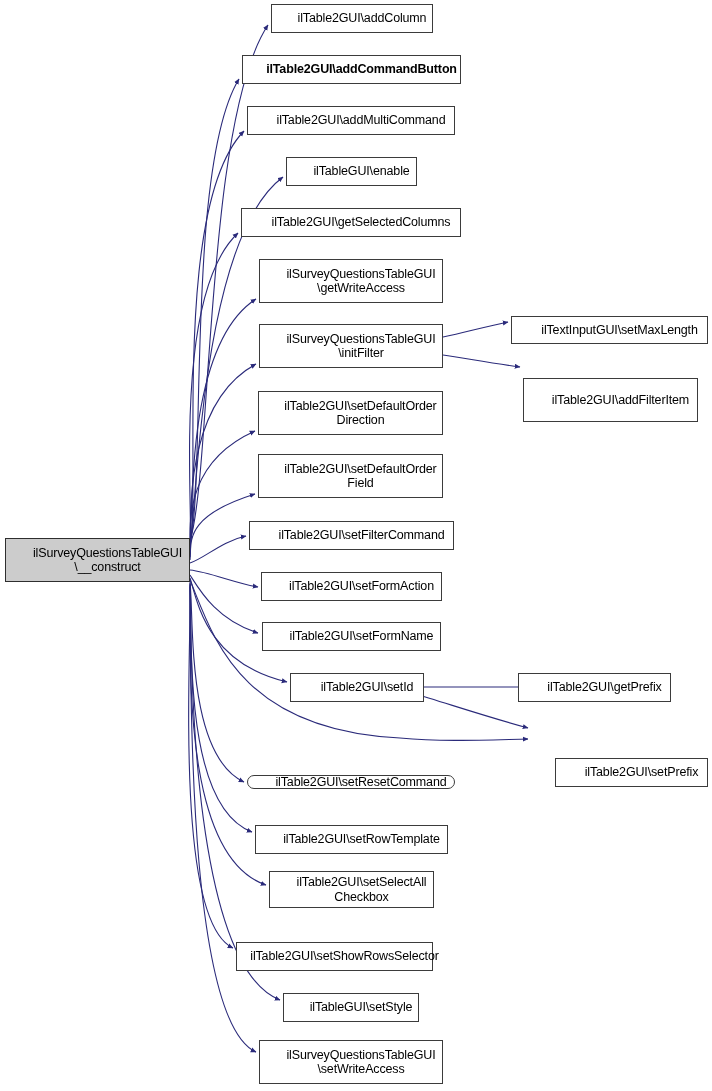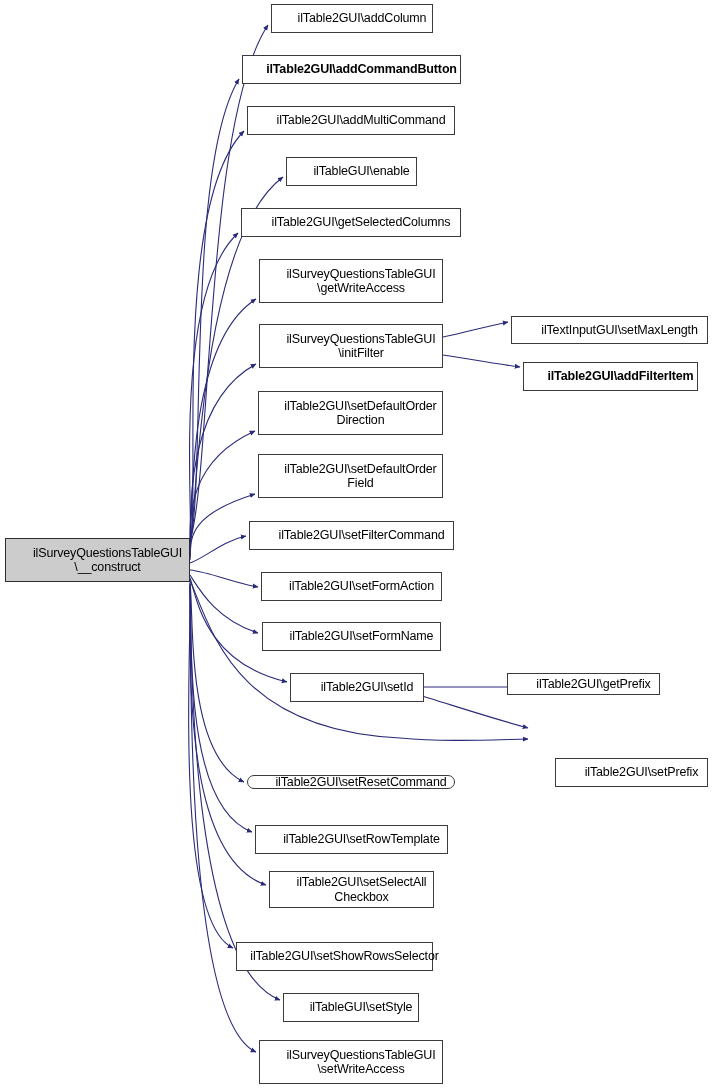--- a/index.html
+++ b/index.html
@@ -87,30 +87,30 @@
       <div class="node" style="left: 271px; top: 4px; width: 162px; height: 29px;">ilTable2GUI\addColumn</div>
       <div class="node" style="left: 242px; top: 55px; width: 219px; height: 29px; font-weight: bold;">ilTable2GUI\addCommandButton</div>
       <div class="node" style="left: 247px; top: 106px; width: 208px; height: 29px; text-align: center;">ilTable2GUI\addMultiCommand</div>
       <div class="node" style="left: 286px; top: 157px; width: 131px; height: 29px;">ilTableGUI\enable</div>
       <div class="node" style="left: 241px; top: 208px; width: 220px; height: 29px;">ilTable2GUI\getSelectedColumns</div>
       <div class="node" style="left: 259px; top: 259px; width: 184px; height: 44px;">ilSurveyQuestionsTableGUI
 \getWriteAccess</div>
       <div class="node" style="left: 259px; top: 324px; width: 184px; height: 44px;">ilSurveyQuestionsTableGUI
 \initFilter</div>
       <div class="node" style="left: 511px; top: 304px; width: 197px; height: 28px; margin-top: 12px;">ilTextInputGUI\setMaxLength</div>
-      <div class="node" style="left: 523px; top: 362px; width: 175px; height: 29px; font-weight: bold;">ilTable2GUI\addFilterItem</div>
+      <div class="node" style="left: 523px; top: 378px; width: 175px; height: 44px;">ilTable2GUI\addFilterItem</div>
       <div class="node" style="left: 258px; top: 391px; width: 185px; height: 44px;">ilTable2GUI\setDefaultOrder
 Direction</div>
       <div class="node" style="left: 258px; top: 454px; width: 185px; height: 44px;">ilTable2GUI\setDefaultOrder
 Field</div>
       <div class="node" style="left: 249px; top: 521px; width: 205px; height: 29px;">ilTable2GUI\setFilterCommand</div>
       <div class="node" style="left: 261px; top: 572px; width: 181px; height: 29px;">ilTable2GUI\setFormAction</div>
       <div class="node" style="left: 262px; top: 622px; width: 179px; height: 29px;">ilTable2GUI\setFormName</div>
       <div class="node" style="left: 290px; top: 673px; width: 134px; height: 29px;">ilTable2GUI\setId</div>
-      <div class="node" style="left: 507px; top: 673px; width: 153px; height: 22px; text-align: center;">ilTable2GUI\getPrefix</div>
+      <div class="node" style="left: 518px; top: 673px; width: 153px; height: 29px; text-align: center;">ilTable2GUI\getPrefix</div>
       <div class="node" style="left: 555px; top: 724px; width: 153px; height: 29px; margin-top: 34px;">ilTable2GUI\setPrefix</div>
       <div class="node" style="left: 247px; top: 775px; width: 208px; height: 14px; border-radius: 9px;">ilTable2GUI\setResetCommand</div>
       <div class="node" style="left: 255px; top: 825px; width: 193px; height: 29px;">ilTable2GUI\setRowTemplate</div>
       <div class="node" style="left: 269px; top: 871px; width: 165px; height: 37px;">ilTable2GUI\setSelectAll
 Checkbox</div>
       <div class="node" style="left: 236px; top: 942px; width: 197px; height: 29px;">ilTable2GUI\setShowRowsSelector</div>
       <div class="node" style="left: 283px; top: 993px; width: 136px; height: 29px;">ilTableGUI\setStyle</div>
       <div class="node" style="left: 259px; top: 1040px; width: 184px; height: 44px;">ilSurveyQuestionsTableGUI
 \setWriteAccess</div>
     </div>

